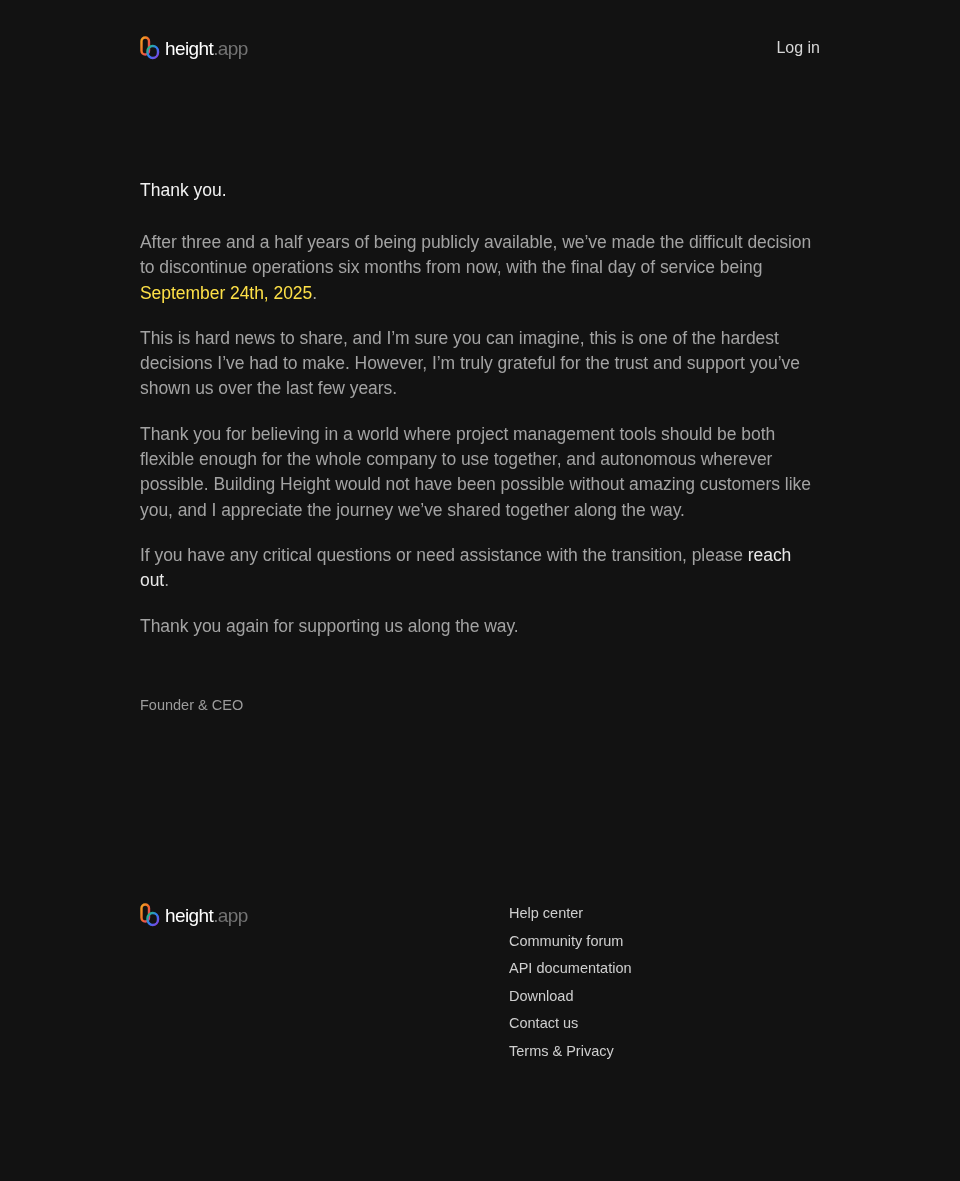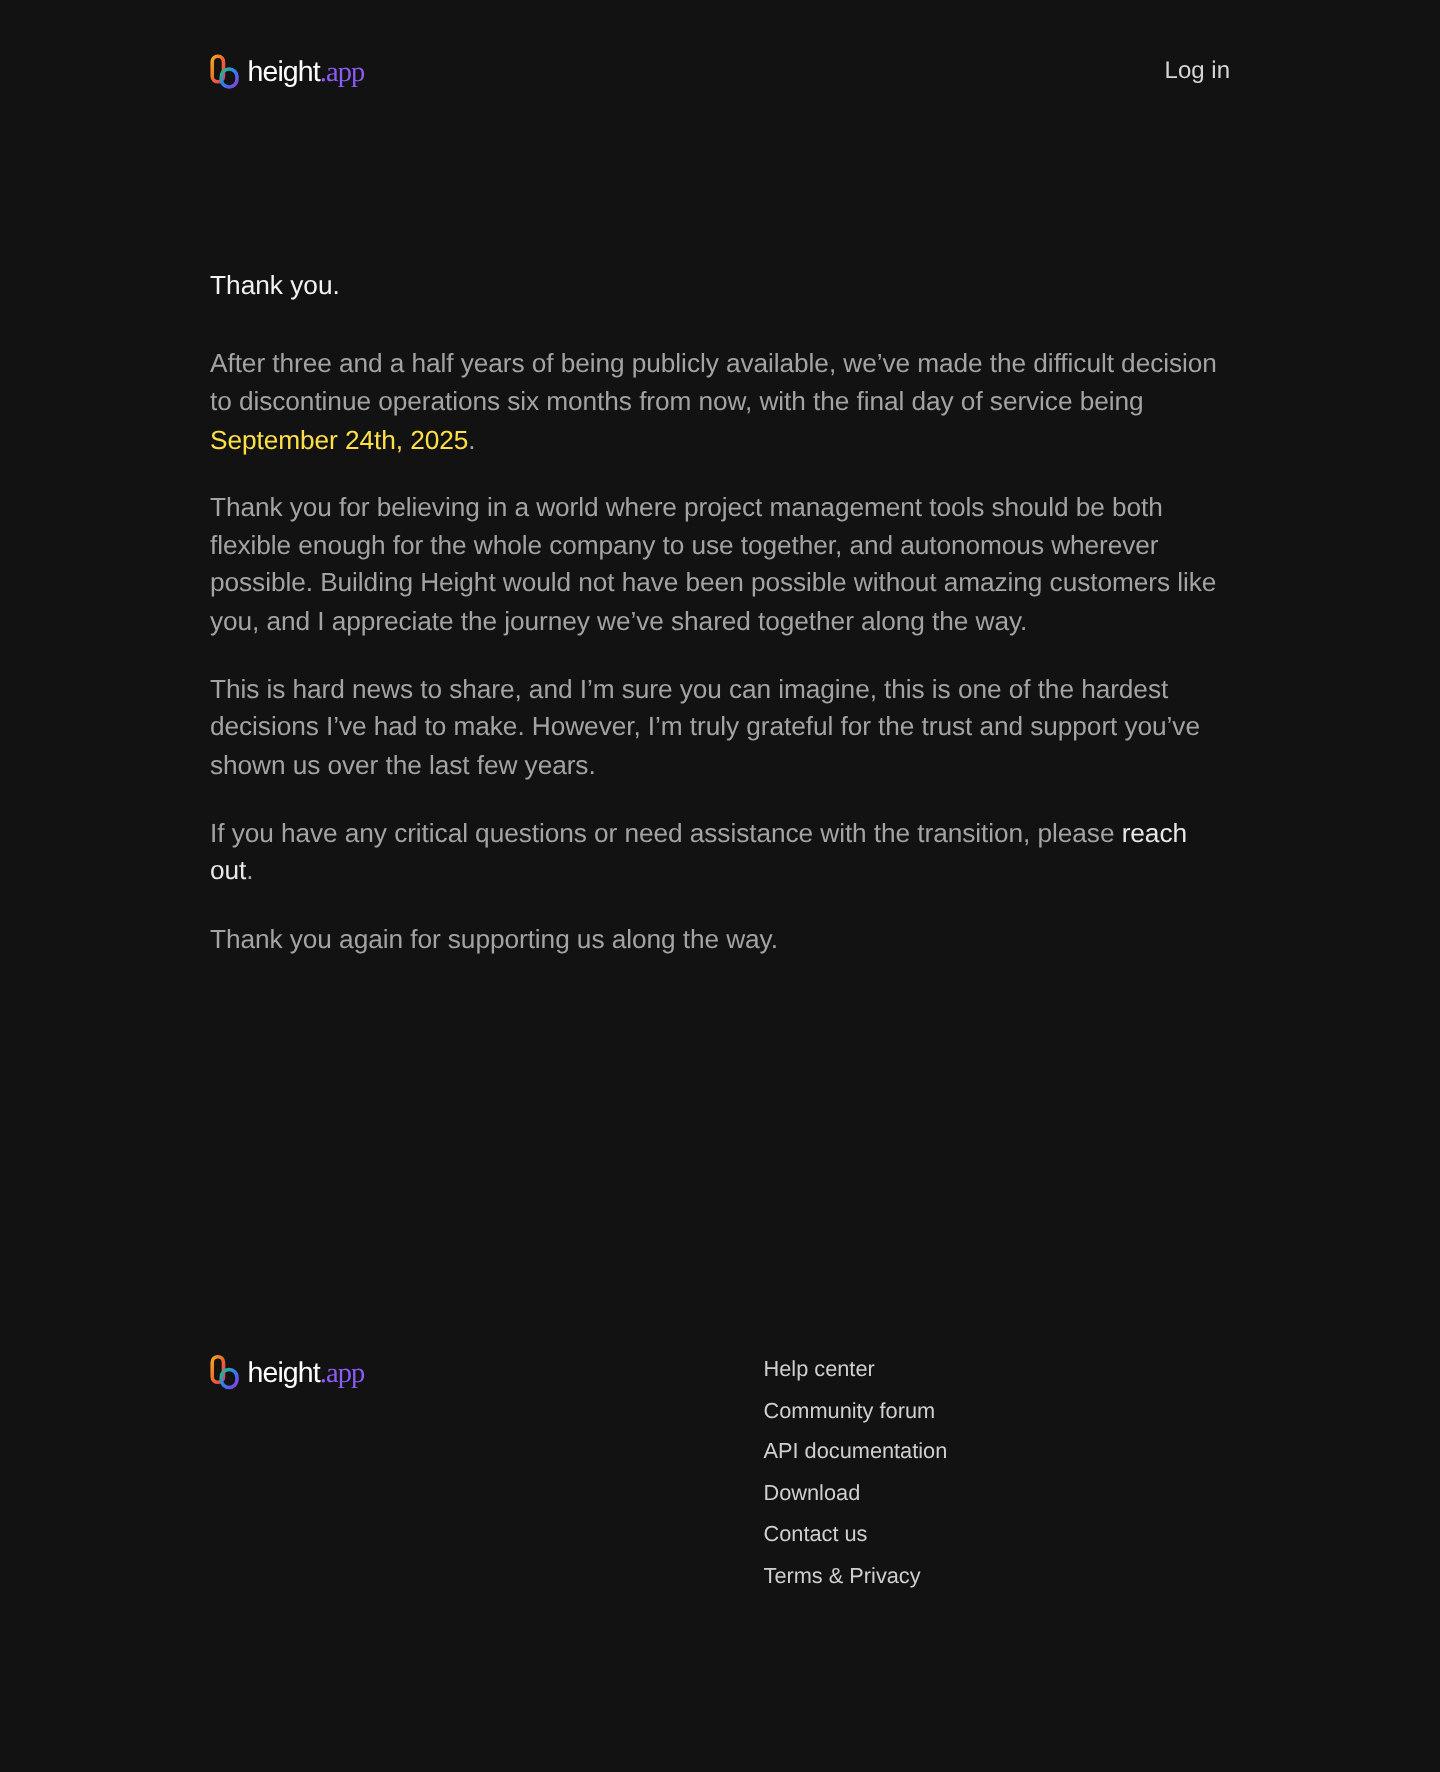--- a/index.html
+++ b/index.html
@@ -40,23 +40,22 @@
       margin-right: 5px;
     }
     .logo-text {
       font-size: 19px;
       letter-spacing: -0.6px;
       font-weight: 500;
       color: #ffffff;
       line-height: 1;
     }
     .logo-text .tld {
-      color: #8b5cf6;
+      color: #737373;
       font-weight: 400;
-      font-family: Liberation Serif, serif;
     }
     .login {
       font-size: 16px;
       color: #d6d6d6;
       text-decoration: none;
       cursor: pointer;
       margin-top: 0px;
     }
     
     .letter {
@@ -141,29 +140,30 @@
       <span class="logo-text"><span>height</span><span class="tld">.app</span></span>
     </a>
     <a class="login">Log in</a>
   </header>
 
   <main class="letter">
     <h1>Thank you.</h1>
 
     <p><span>After three and a half years of being publicly available, we’ve made the difficult decision to discontinue operations six months from now, with the final day of service being </span><span class="hl">September 24th, 2025</span><span>.</span></p>
 
+    <p>This is hard news to share, and I’m sure you can imagine, this is one of the hardest decisions I’ve had to make. However, I’m truly grateful for the trust and support you’ve shown us over the last few years.</p>
+
     <p>Thank you for believing in a world where project management tools should be both flexible enough for the whole company to use together, and autonomous wherever possible. Building Height would not have been possible without amazing customers like you, and I appreciate the journey we’ve shared together along the way.</p>
-
-    <p>This is hard news to share, and I’m sure you can imagine, this is one of the hardest decisions I’ve had to make. However, I’m truly grateful for the trust and support you’ve shown us over the last few years.</p>
 
     <p><span>If you have any critical questions or need assistance with the transition, please </span><a class="hl">reach out</a><span>.</span></p>
 
     <p>Thank you again for supporting us along the way.</p>
 
     <div class="signature">
+      <div>Founder &amp; CEO</div>
     </div>
   </main>
 </div>
 
 <footer class="footer">
   <a class="logo">
     <svg class="logo-icon" viewBox="0 0 20 24">
       <rect x="1.5" y="1.5" width="7.5" height="17" rx="3.75" fill="none" stroke="url(#lg1)" stroke-width="2.4"></rect>
       <rect x="7.5" y="10" width="10.5" height="12" rx="5.25" fill="none" stroke="url(#lg2)" stroke-width="2.4"></rect>
     </svg>

